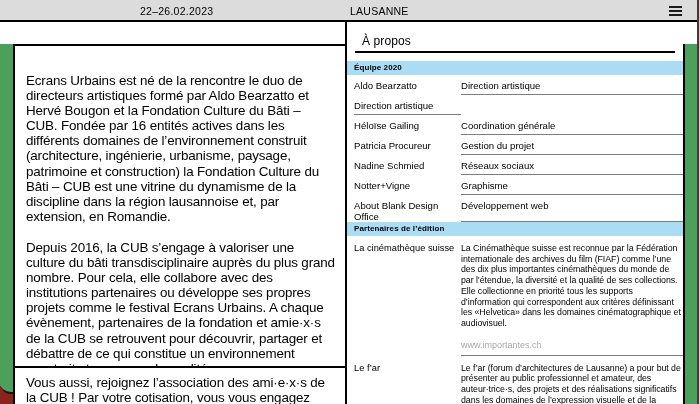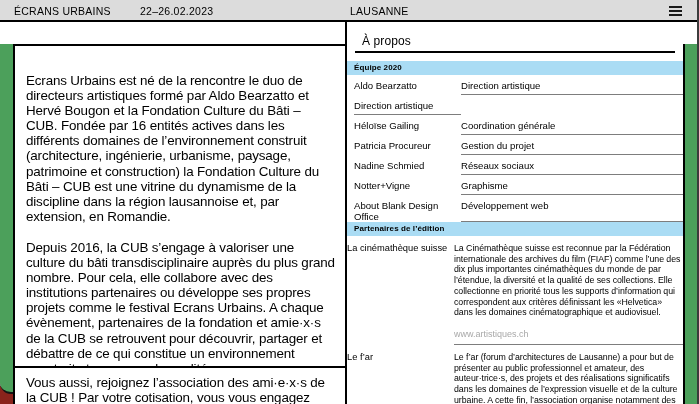--- a/index.html
+++ b/index.html
@@ -63,39 +63,38 @@
   }
   .trow{
     display:grid;grid-template-columns:107px 1fr;min-height:20px;
     padding-left:7px;align-items:stretch;
   }
   .tname{font-size:9.6px;padding-top:5px;line-height:11px;padding-right:6px;}
   .tval{
     font-size:9.6px;padding-top:5px;line-height:11px;
     border-bottom:1px solid #7d7d7d;
   }
-  .prow{display:grid;grid-template-columns:107px 1fr;}
+  .prow{display:grid;grid-template-columns:107px 1fr;padding-left:7px;}
   .pname{font-size:9.3px;padding-top:7px;line-height:11px;padding-right:6px;}
   .pval{padding-top:7px;border-bottom:1px solid #7d7d7d;}
   .prow.last .pval{border-bottom:none;}
   .pdesc{margin:0;font-size:8.8px;line-height:10.7px;letter-spacing:-0.05px;}
   .plink{
     display:inline-block;margin:11px 0 5px 0;font-size:9px;color:#a8a8a8;
     text-decoration:none;cursor:pointer;
   }
   
   .about-right-border{position:absolute;left:683px;top:44px;width:2px;height:360px;background:#000;}
   .strip-green-r{position:absolute;left:685px;top:44px;width:12px;height:360px;background:#4ca05b;}
   .screen-edge{position:absolute;right:0;top:0;width:2px;height:404px;background:#3c3c3c;}
 </style>
 </head>
 <body>
 
 <header class="topbar">
-  <span class="item tb-brand">ÉCRANS URBAINS</span>
   <span class="item tb-dates">22–26.02.2023</span>
   <span class="item tb-city">LAUSANNE</span>
   <div class="burger">
     <span></span>
     <span></span>
     <span></span>
   </div>
 </header>
 
 <div class="strip-red-l"></div>
@@ -142,21 +141,21 @@
     <div class="tname">About Blank Design Office</div>
     <div class="tval">Développement web</div>
   </div>
 
   <div class="band">Partenaires de l’édition</div>
 
   <div class="prow">
     <div class="pname">La cinémathèque suisse</div>
     <div class="pval">
       <p class="pdesc">La Cinémathèque suisse est reconnue par la Fédération internationale des archives du film (FIAF) comme l’une des dix plus importantes cinémathèques du monde de par l’étendue, la diversité et la qualité de ses collections. Elle collectionne en priorité tous les supports d’information qui correspondent aux critères définissant les «Helvetica» dans les domaines cinématographique et audiovisuel.</p>
-      <a class="plink">www.artistiques.ch</a>
+      <a class="plink">www.importantes.ch</a>
     </div>
   </div>
 
   <div class="prow last">
     <div class="pname">Le f’ar</div>
     <div class="pval">
       <p class="pdesc">Le f’ar (forum d’architectures de Lausanne) a pour but de présenter au public professionnel et amateur, des auteur·trice·s, des projets et des réalisations significatifs dans les domaines de l’expression visuelle et de la culture urbaine. A cette fin, l’association organise notamment des expositions, des conférences ou des débats liés au domaine de</p>
     </div>
   </div>
 </section>

